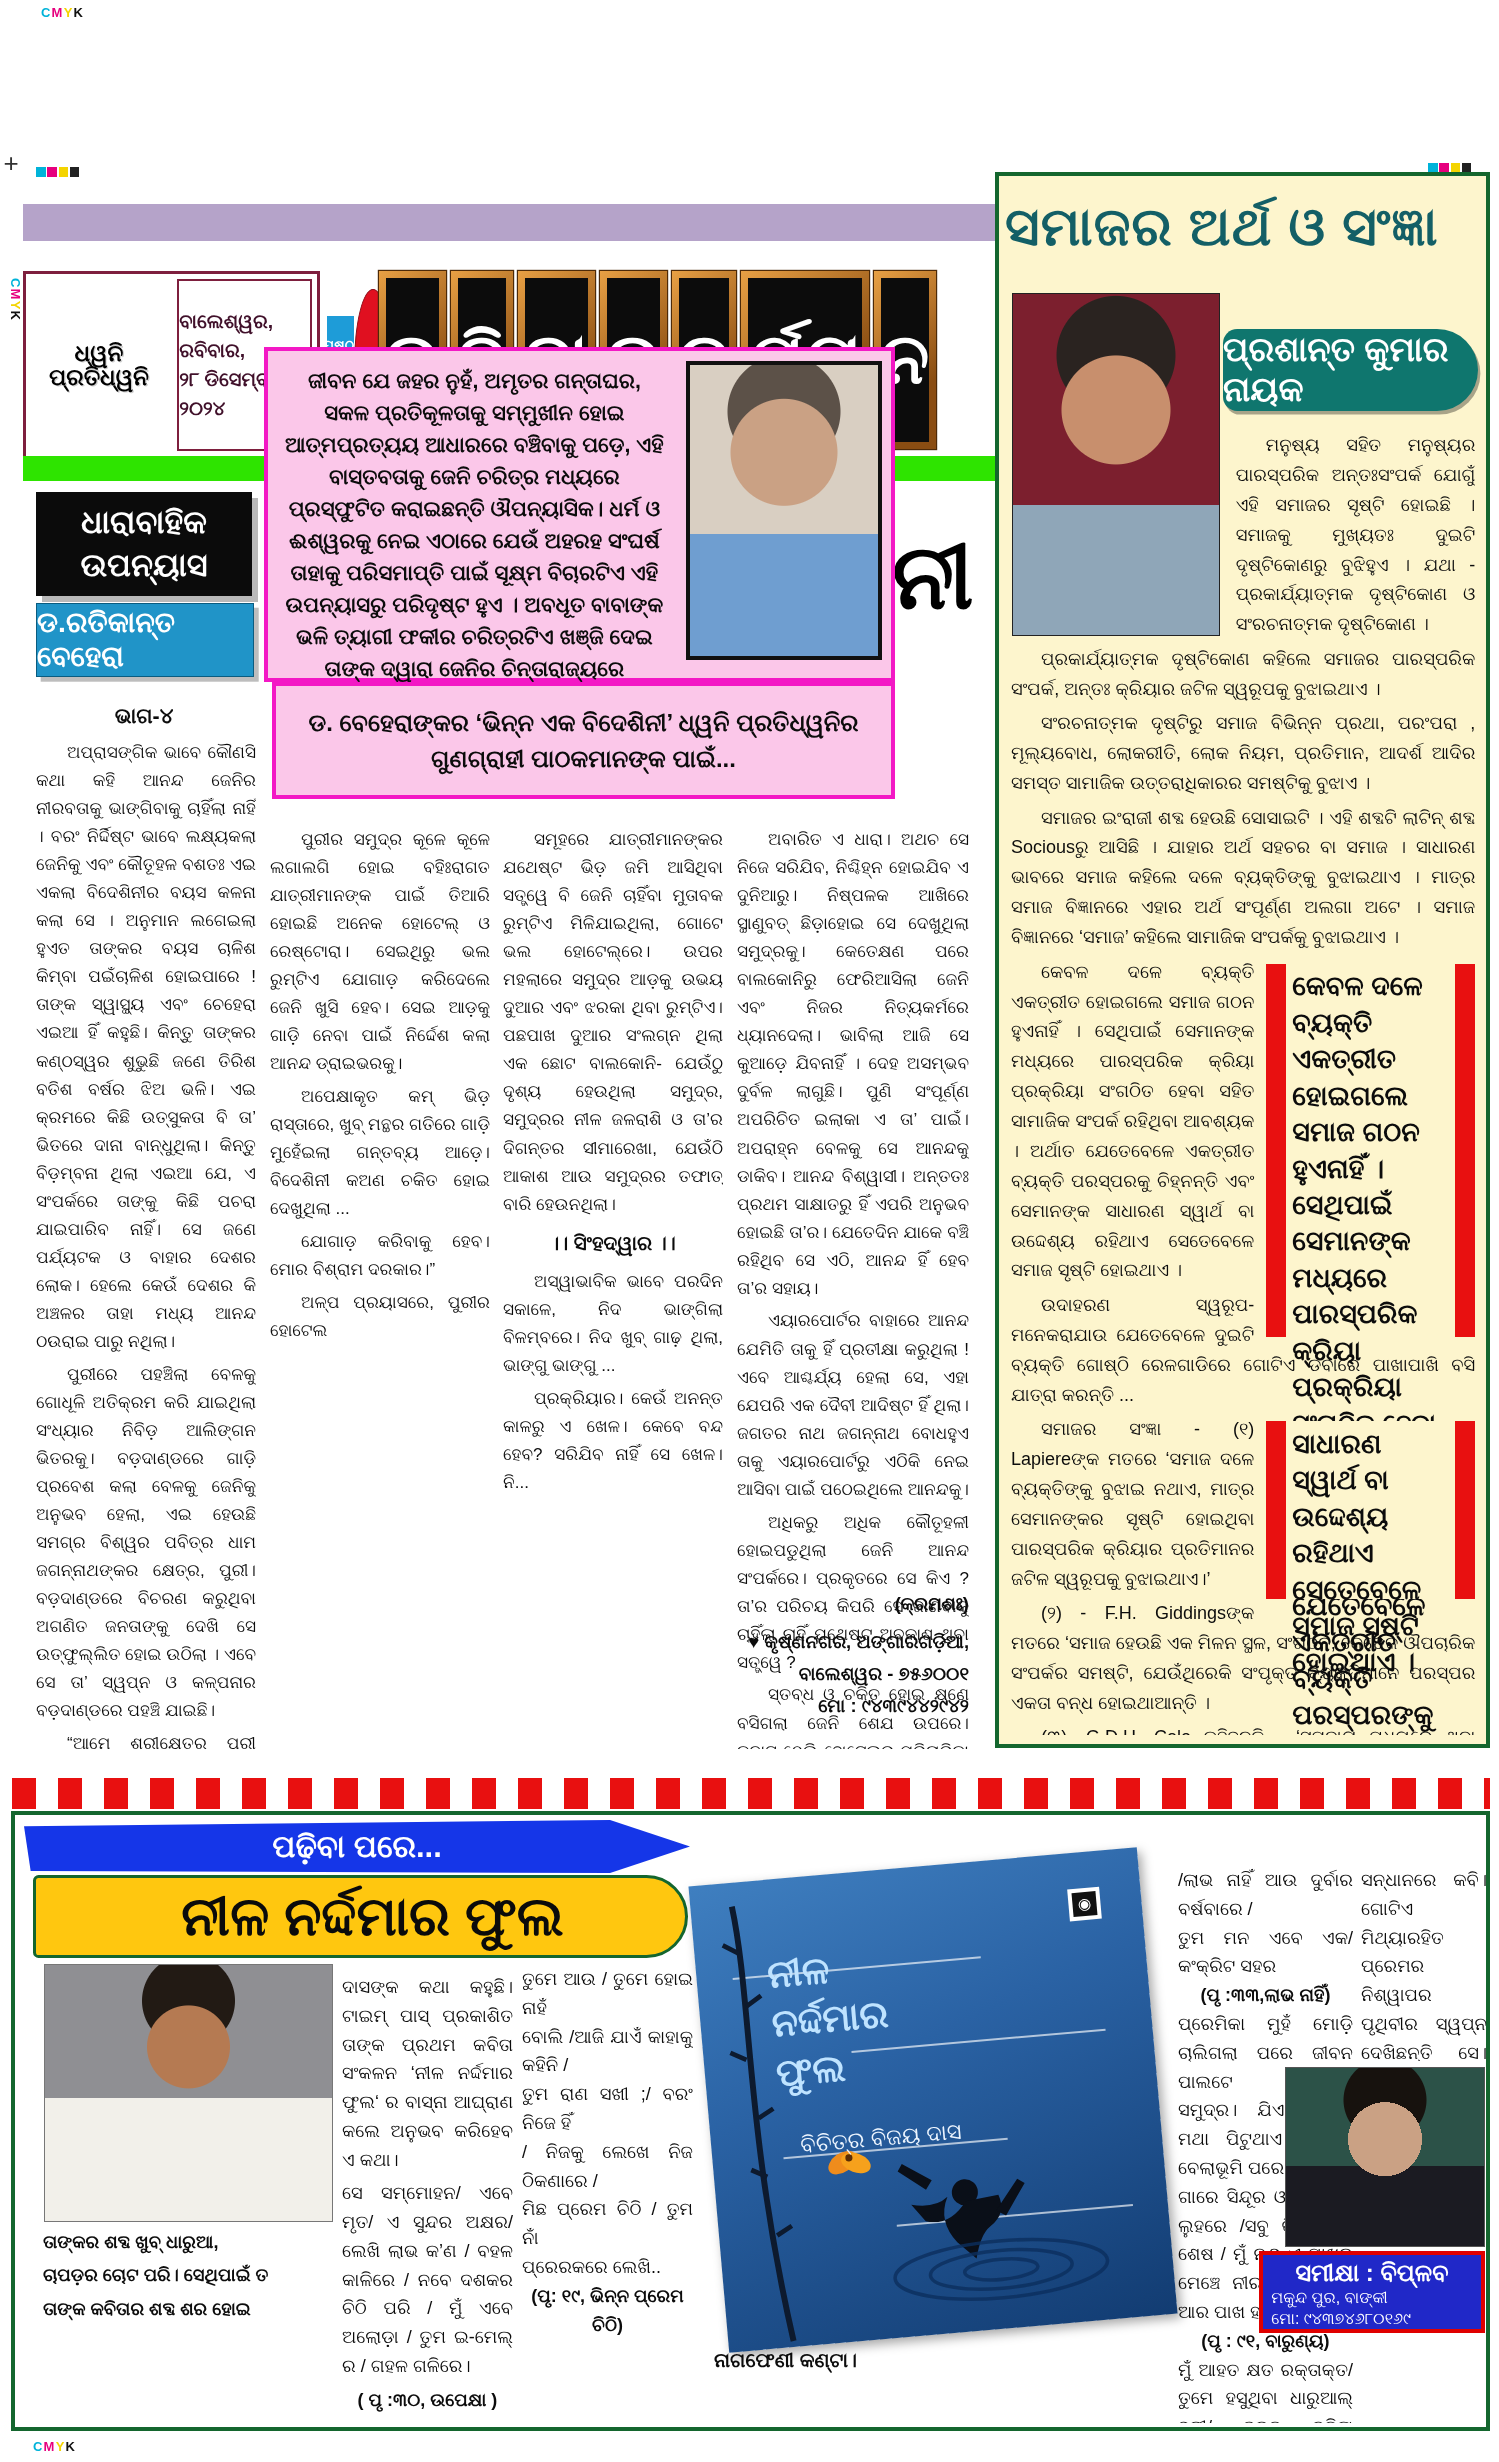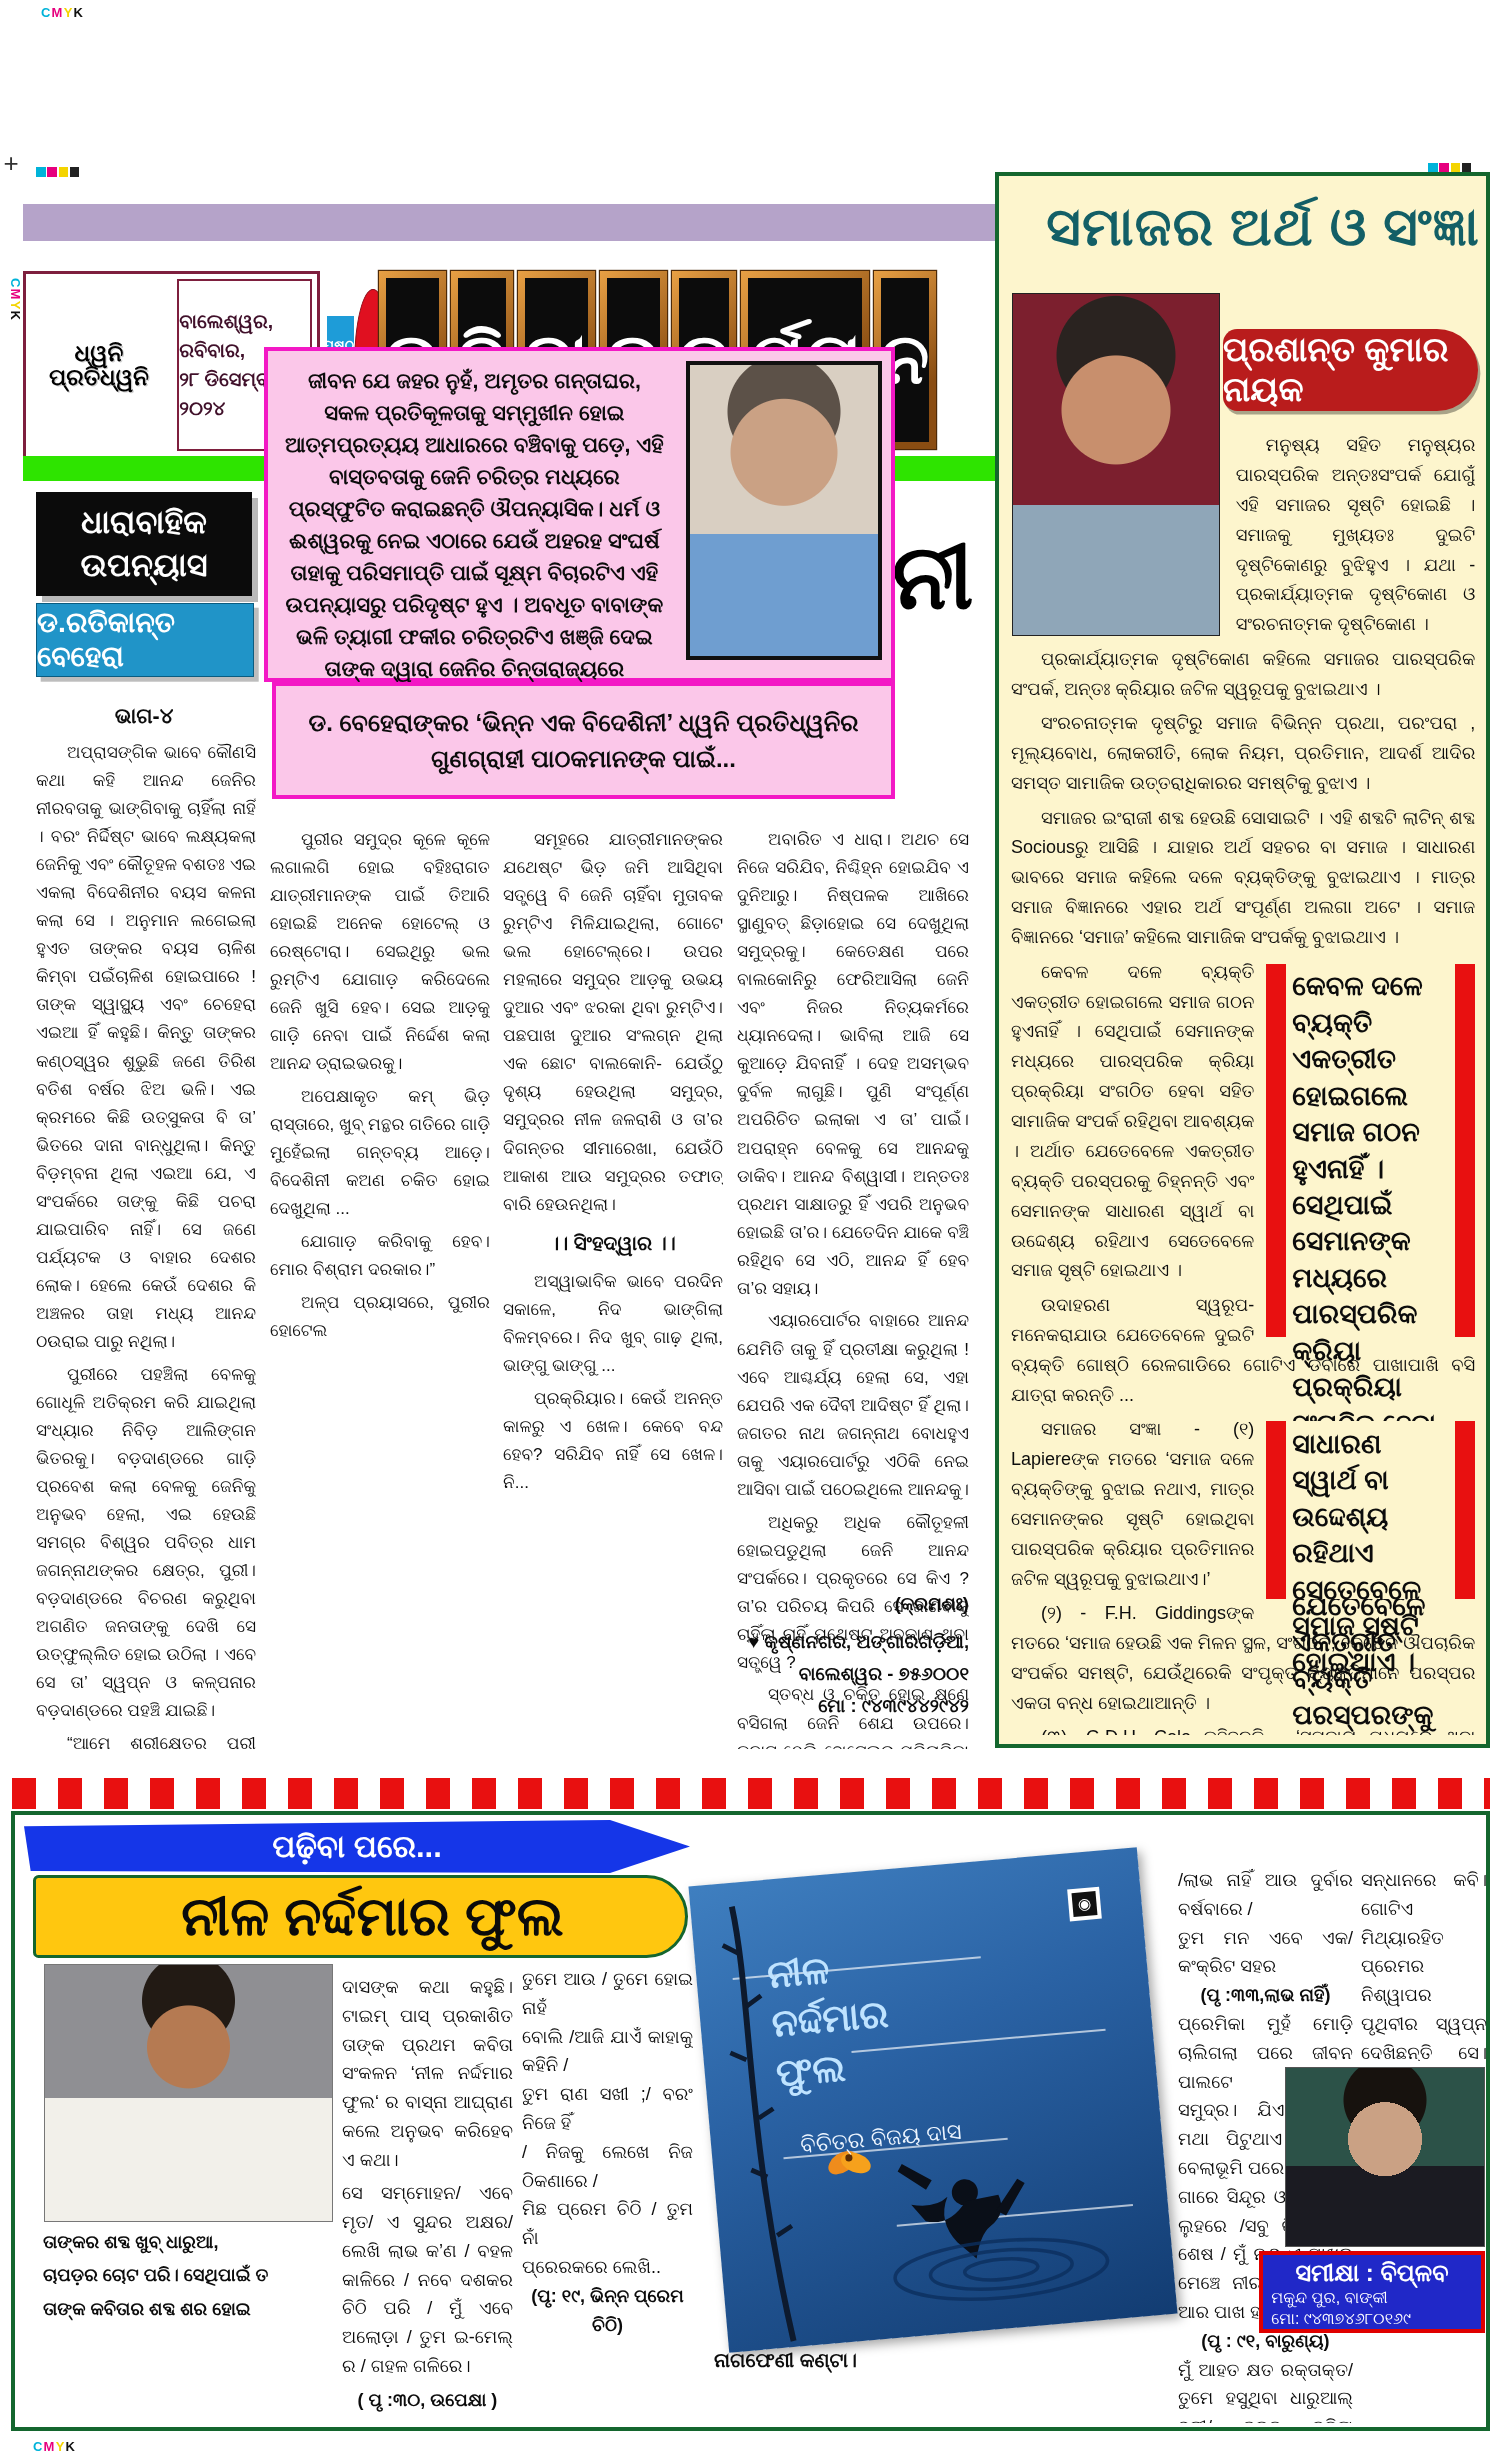--- a/index.html
+++ b/index.html
@@ -47,27 +47,27 @@
          linear-gradient(#d9cfc2 0 58%,#6f9ed0 58% 100%);}
   .captionbox{left:272px;top:682px;width:623px;height:117px;background:#fbc7e9;border:4.1px solid #f318c5;
               display:flex;align-items:center;justify-content:center;text-align:center;
               font-size:24px;font-weight:bold;line-height:1.5;padding:0 18px;box-sizing:border-box;}
   .ncol{font-size:17px;line-height:1.65;text-align:justify;overflow:hidden;}
   .ncol p{margin:0 0 4.7px 0;text-indent:31px;}
   .ncol .centerhead{text-indent:0;text-align:center;font-weight:bold;font-size:20px;margin:8.3px 0;}
   
   .panel{left:995px;top:172px;width:495px;height:1576px;background:#fdf5cd;border:4.1px solid #14662e;
          box-sizing:border-box;overflow:hidden;}
-  .panel-headline{margin:20px 6px 12px 6px;text-align:right;font-size:53px;font-weight:900;color:#135f66;letter-spacing:1.2px;}
+  .panel-headline{margin:20px 6px 12px 6px;text-align:left;font-size:53px;font-weight:900;color:#135f66;letter-spacing:1.2px;}
   .society-photo{position:absolute;left:13px;top:117px;width:206px;height:341px;border:1.8px solid #222;
        background:
          radial-gradient(circle at 50% 34%,#c88f6d 0 54px,transparent 55px),
          radial-gradient(circle at 50% 18%,#2a2320 0 59px,transparent 60px),
          linear-gradient(#7c1f2e 0 62%,#8fa6b8 62% 100%);}
-  .byline{position:absolute;left:224px;top:153px;right:8.3px;height:82px;background:#b91c1c;
+  .byline{position:absolute;left:224px;top:153px;right:8.3px;height:82px;background:#0f766e;
           border-radius:14.2px 41px 41px 14.2px;display:flex;align-items:center;justify-content:center;
           color:#fff;font-size:34px;font-weight:bold;box-shadow:2.4px 3.6px 0 #00000055;}
   .panel-body{position:absolute;left:12px;right:10.7px;top:255px;bottom:9.5px;font-size:18px;line-height:1.66;text-align:justify;overflow:hidden;}
   .panel-body p{margin:0 0 4.7px 0;text-indent:30px;}
   .photo-spacer{float:left;width:214px;height:209px;margin-right:10.7px;}
   .pullquote{float:right;width:209px;margin:6px 0 8.3px 12px;background:#fdf5cd;display:flex;align-items:stretch;}
   .pq-bar{width:20px;background:#e81010;flex:0 0 20px;}
   .pq-text{flex:1;padding:4.7px 6px;font-size:27px;font-weight:bold;line-height:1.35;text-align:left;text-indent:0;}
   .pq1{height:373px;} .pq2{height:178px;}
   

